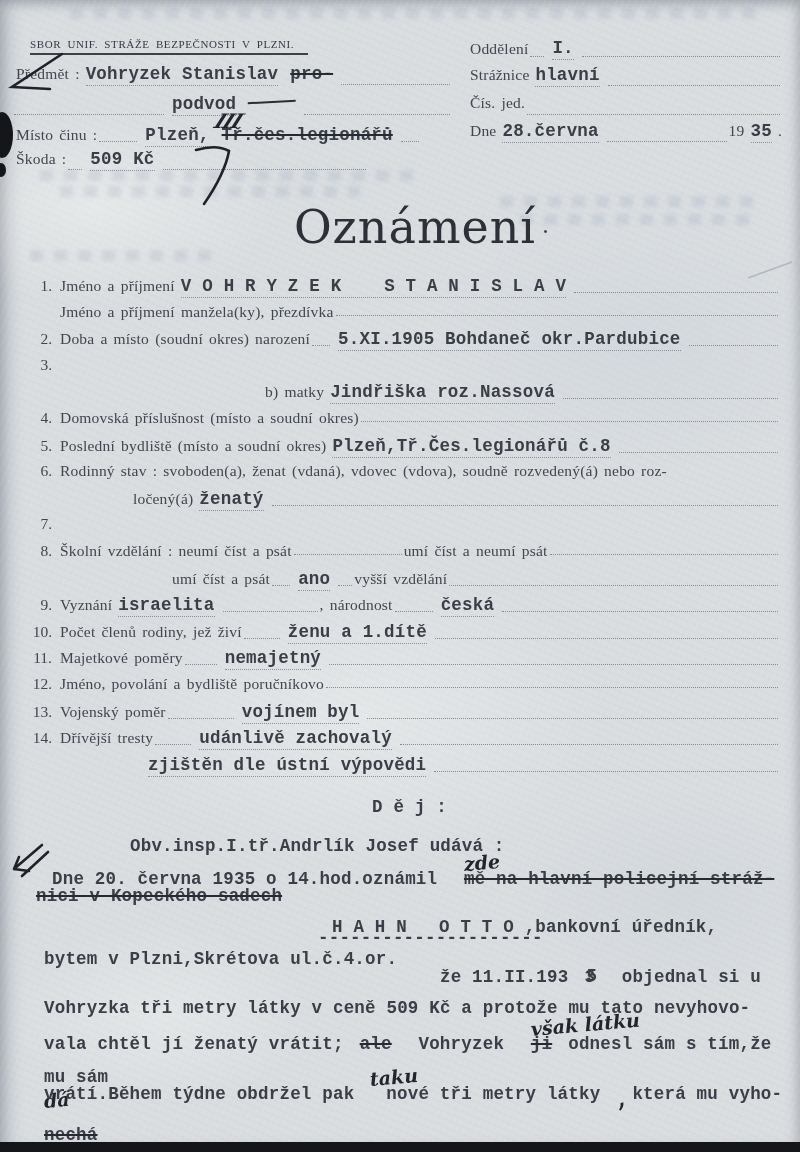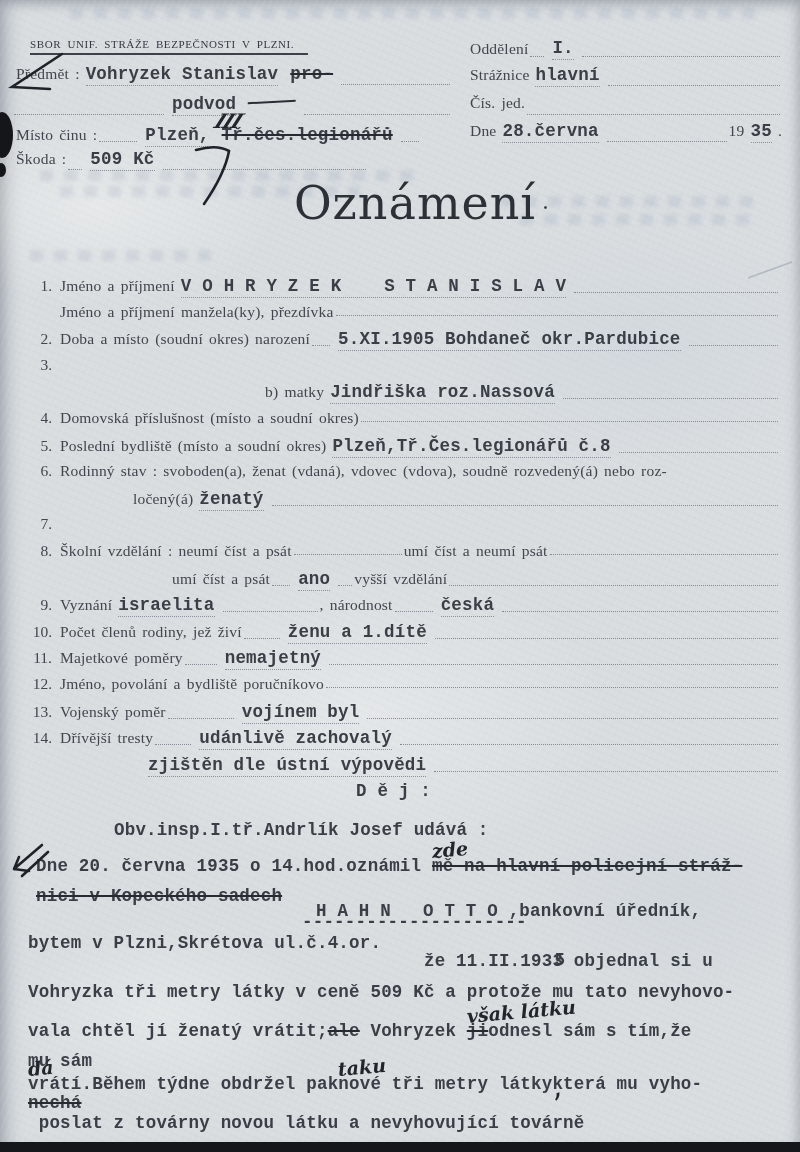--- a/index.html
+++ b/index.html
@@ -59,34 +59,34 @@
   .hl2{left:16px;top:121px;width:438px;}
   .hl3{left:16px;top:149px;width:352px;}
   .hr0{left:470px;top:36px;width:312px;align-items:center;}
   .hr1{left:470px;top:65px;width:312px;}
   .hr2{left:470px;top:94px;width:312px;}
   .hr3{left:470px;top:121px;width:312px;}
   .hand-iii{transform:translateY(-12px) skewX(-24deg);letter-spacing:-1px;font-size:20px;}
 
   
   .doc-title{
-    position:absolute;left:0;right:0;top:176px;z-index:2;text-align:center;
+    position:absolute;left:0;right:0;top:200px;z-index:2;text-align:center;
     font-family:"DejaVu Serif",serif;font-size:46px;color:#2c3037;letter-spacing:1px;margin-left:44px;
   }
   .doc-title .dot{font-size:22px;vertical-align:middle;margin-left:6px;color:#3a3f47;}
 
   
   .items{position:absolute;left:20px;right:20px;top:276px;z-index:2;}
   .item-row{display:flex;align-items:baseline;height:26.6px;}
   .item-num{flex:none;width:32px;text-align:right;margin-right:8px;font-size:15.5px;color:#41464e;}
   .item-line{flex:1;display:flex;align-items:baseline;min-width:0;}
 
   
   .story-line{position:absolute;display:flex;align-items:baseline;white-space:pre;z-index:2;}
-  .story-line .seg-typed{margin:0;}
+  .story-line .seg-typed{margin:16px;}
   .sl0{left:356px;top:781px;letter-spacing:3px;}
   .sl1{left:114px;top:820px;}
   .sl2{left:36px;top:853px;}
   .sl3{left:36px;top:886px;}
   .sl4{left:316px;top:901px;}
   .sl5{left:302px;top:912px;letter-spacing:1px;}
   .sl6{left:28px;top:933px;}
   .sl7{left:424px;top:951px;}
   .sl8{left:28px;top:982px;}
   .sl9{left:28px;top:1018px;}

